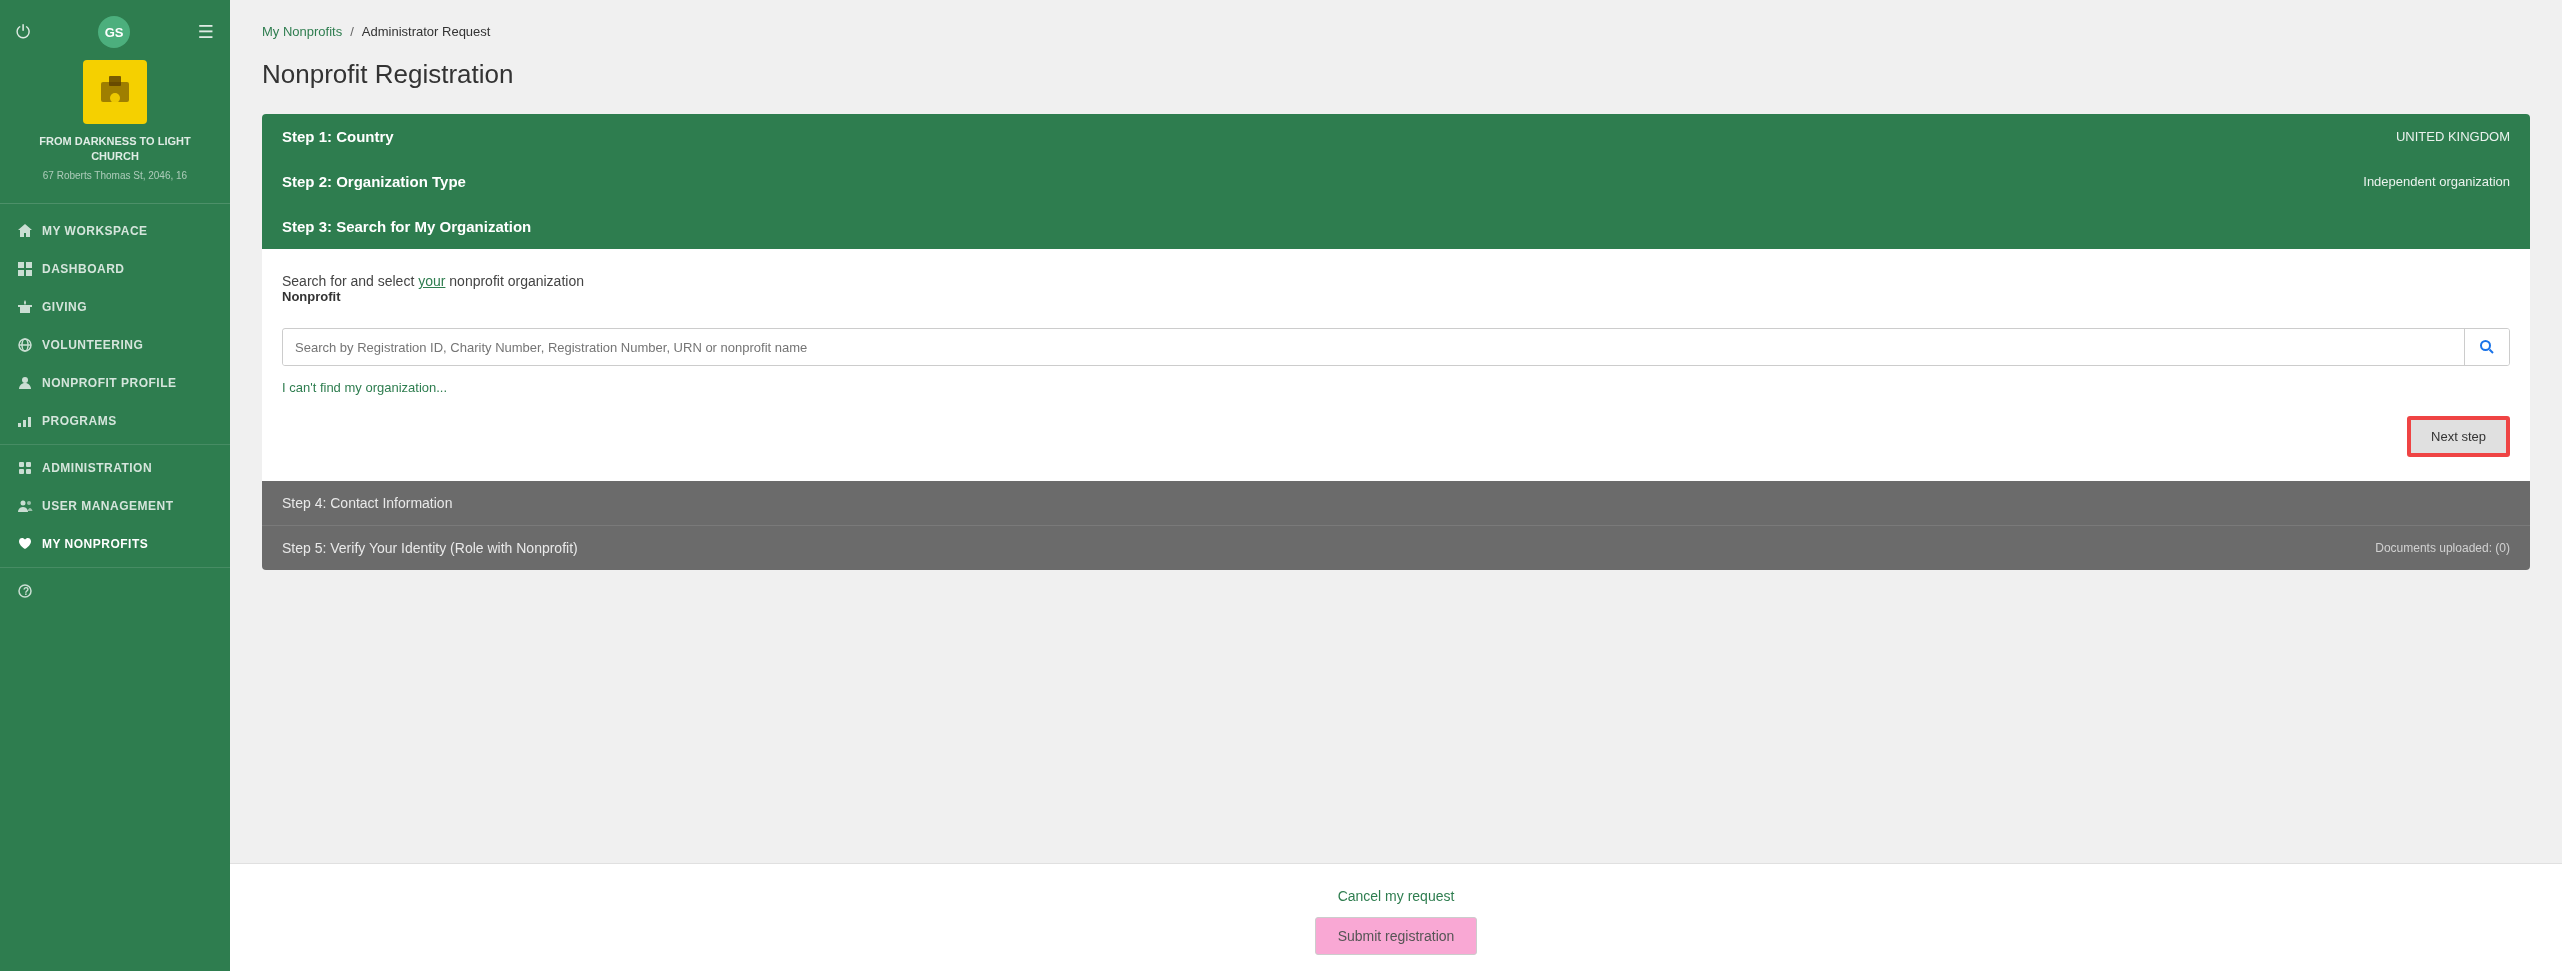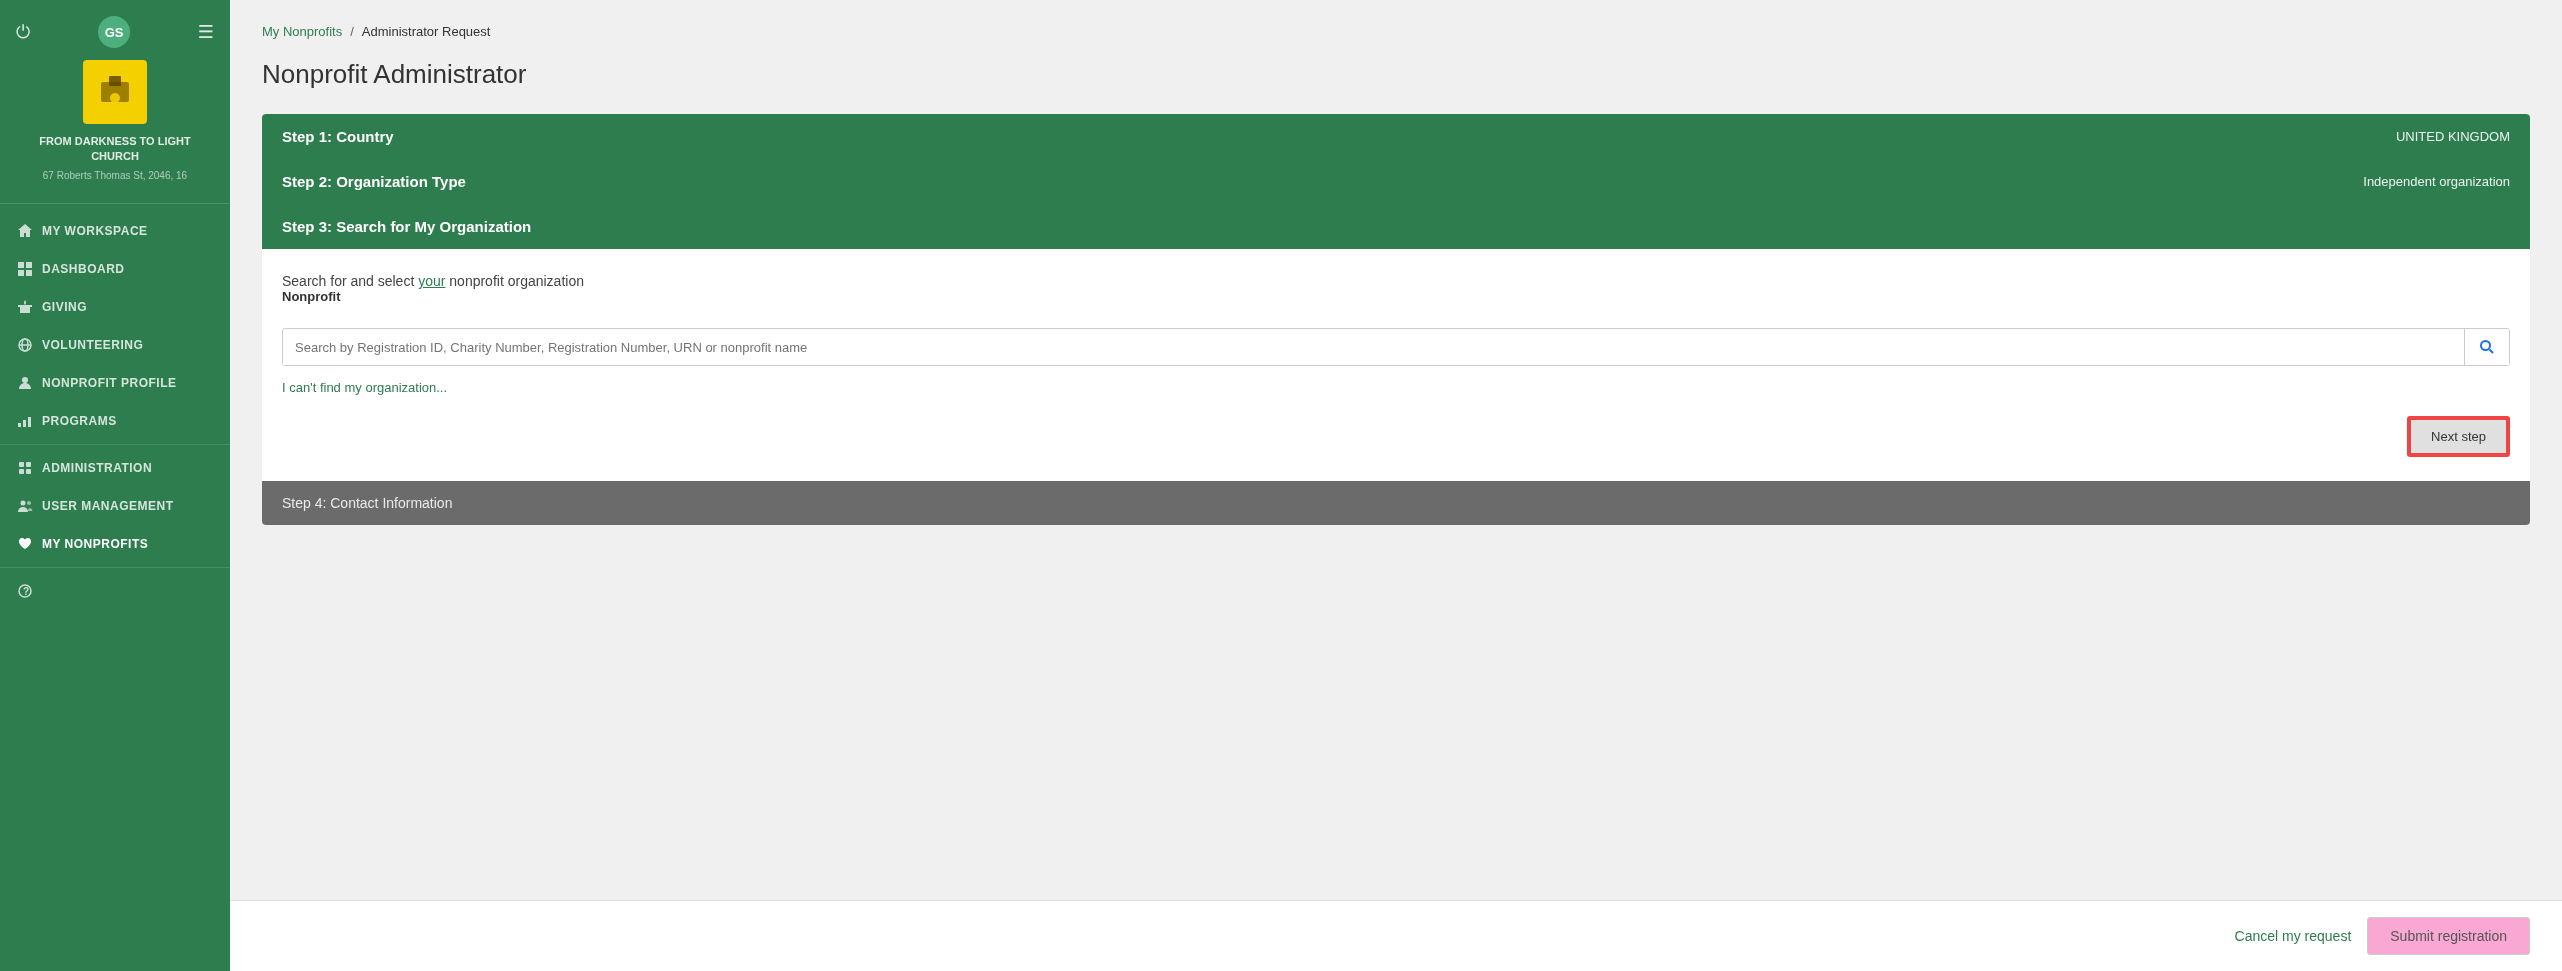--- a/index.html
+++ b/index.html
@@ -273,22 +273,23 @@
       opacity: 0.8;
     }
 
     
     .bottom-bar {
       background: white;
       display: flex;
       justify-content: flex-end;
       align-items: center;
       padding: 16px 32px;
-      gap: 12px;
+      gap: 5px;
       border-top: 1px solid #e0e0e0;
+      flex-direction: column;
     }
     .btn-cancel {
       background: transparent;
       border: none;
       color: #2e7d4f;
       font-size: 14px;
       cursor: pointer;
       padding: 8px 4px;
     }
     .btn-submit {
@@ -442,21 +443,21 @@
 
 <main class="main">
   <div class="content">
 
     <div class="breadcrumb">
       <span class="breadcrumb-link">My Nonprofits</span>
       <span class="breadcrumb-sep">/</span>
       <span class="breadcrumb-current">Administrator Request</span>
     </div>
 
-    <h1 class="page-title">Nonprofit Administrator</h1>
+    <h1 class="page-title">Nonprofit Registration</h1>
 
     <div class="steps-container">
 
       <div class="step-header">
         <span class="step-header-label">Step 1: Country</span>
         <span class="step-header-value">UNITED KINGDOM</span>
       </div>
 
       <div class="step-header">
         <span class="step-header-label">Step 2: Organization Type</span>
@@ -485,20 +486,24 @@
         <div class="step-actions">
           <button class="btn-next-step">Next step</button>
         </div>
       </div>
 
       <div class="step-disabled">
         <span class="step-disabled-label">Step 4: Contact Information</span>
         <span class="step-disabled-value"></span>
       </div>
 
+      <div class="step-disabled" style="border-top: 1px solid rgba(255,255,255,0.1);">
+        <span class="step-disabled-label">Step 5: Verify Your Identity (Role with Nonprofit)</span>
+        <span class="step-disabled-value">Documents uploaded: (0)</span>
+      </div>
 
     </div>
 
   </div>
 
   <div class="bottom-bar">
     <button class="btn-cancel">Cancel my request</button>
     <button class="btn-submit">Submit registration</button>
   </div>
 </main>

